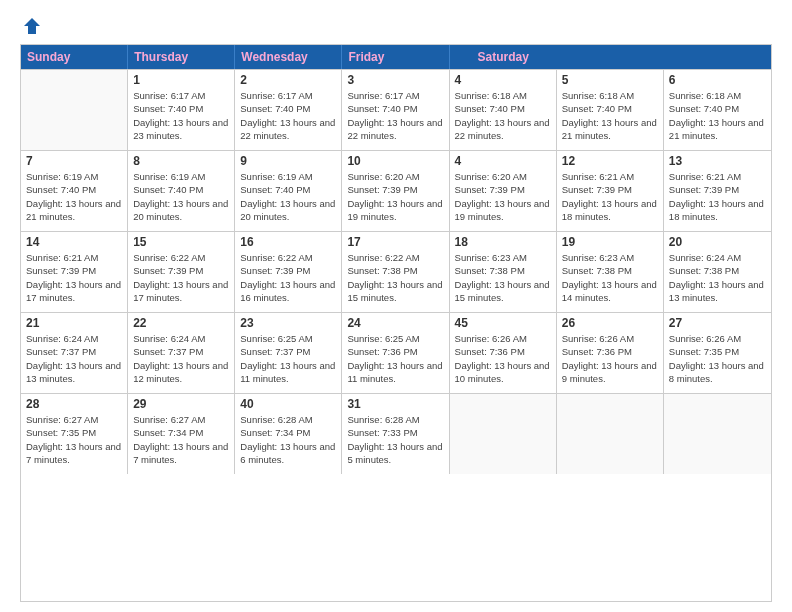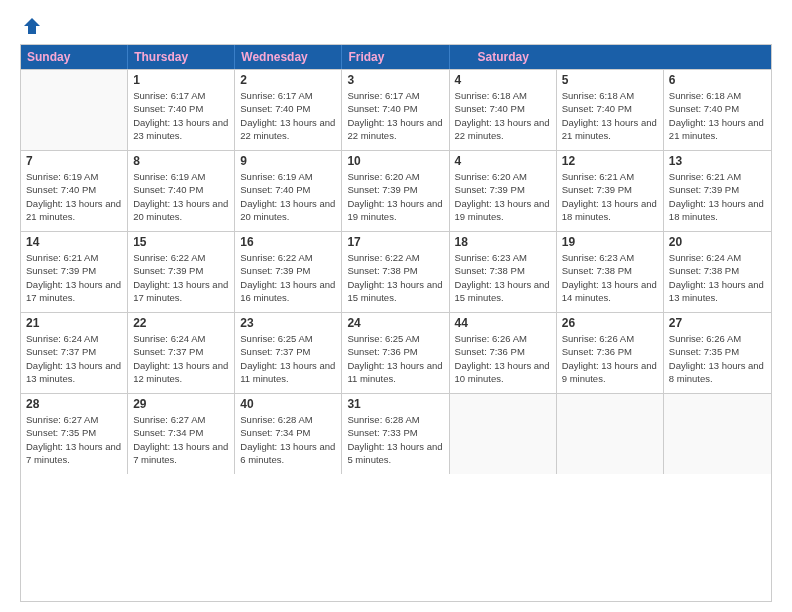--- a/index.html
+++ b/index.html
@@ -239,21 +239,21 @@
           </div>
           <div class="cal-cell">
             <div class="day-number">23</div>
             <div class="day-info">Sunrise: 6:25 AM<br>Sunset: 7:37 PM<br>Daylight: 13 hours and 11 minutes.</div>
           </div>
           <div class="cal-cell">
             <div class="day-number">24</div>
             <div class="day-info">Sunrise: 6:25 AM<br>Sunset: 7:36 PM<br>Daylight: 13 hours and 11 minutes.</div>
           </div>
           <div class="cal-cell">
-            <div class="day-number">44</div>
+            <div class="day-number">45</div>
             <div class="day-info">Sunrise: 6:26 AM<br>Sunset: 7:36 PM<br>Daylight: 13 hours and 10 minutes.</div>
           </div>
           <div class="cal-cell">
             <div class="day-number">26</div>
             <div class="day-info">Sunrise: 6:26 AM<br>Sunset: 7:36 PM<br>Daylight: 13 hours and 9 minutes.</div>
           </div>
           <div class="cal-cell">
             <div class="day-number">27</div>
             <div class="day-info">Sunrise: 6:26 AM<br>Sunset: 7:35 PM<br>Daylight: 13 hours and 8 minutes.</div>
           </div>

